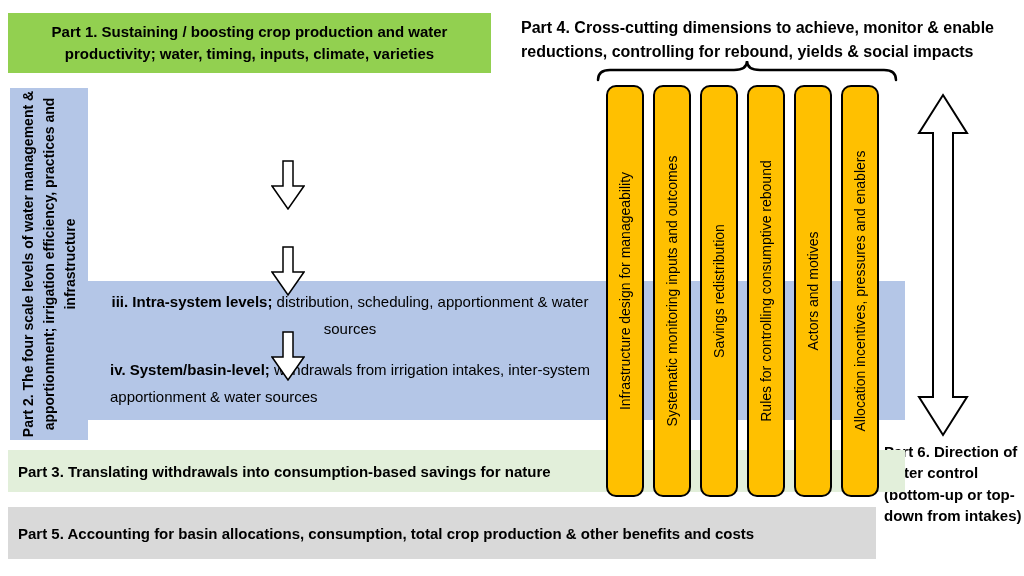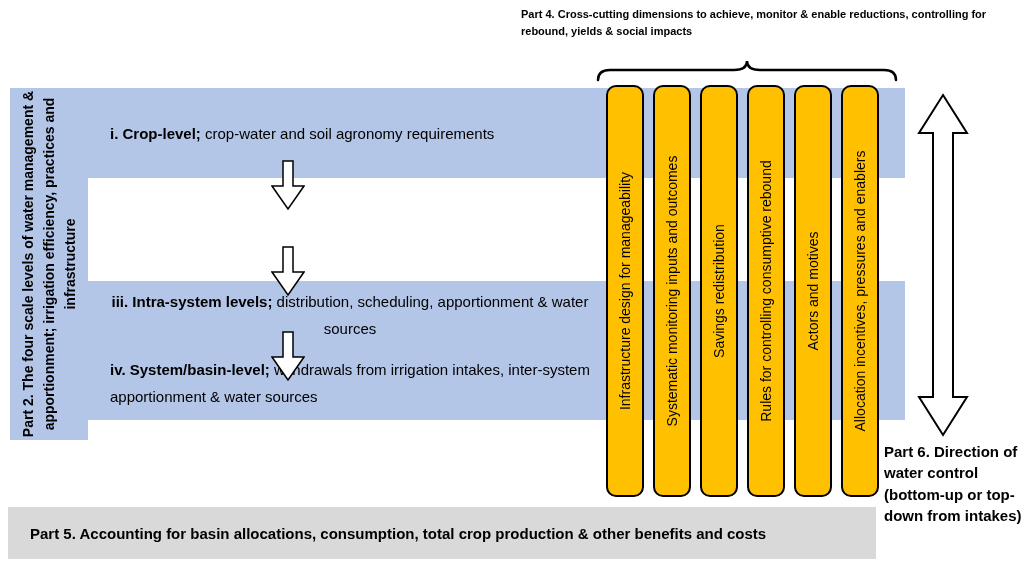--- a/index.html
+++ b/index.html
@@ -5,21 +5,21 @@
   * { margin:0; padding:0; box-sizing:border-box; }
   html,body { background:#fff; }
   body { font-family:"Liberation Sans", sans-serif; color:#000; }
   .canvas { position:relative; width:1024px; height:576px; background:#fff; overflow:hidden; }
   .abs { position:absolute; }
   .bold { font-weight:bold; }
 
   .part1 { left:8px; top:13px; width:483px; height:60px; background:var(--part1-bg,#92D050);
            display:flex; align-items:center; justify-content:center; text-align:center;
            font-weight:bold; font-size:15px; line-height:1.45; padding:0 14px; }
-  .part4 { left:521px; top:6px; width:500px; font-weight:bold; font-size:11px; line-height:1.5; }
+  .part4 { left:521px; top:16px; width:500px; font-weight:bold; font-size:16px; line-height:1.5; }
   .brace { left:596px; top:58px; width:302px; height:24px; }
 
   .strip { left:10px; top:88px; width:78px; height:352px; background:var(--band-bg,#B4C6E7); z-index:1; }
   .part2-label { position:absolute; left:0; top:0; width:352px; height:78px;
                  transform-origin:top left; transform:rotate(-90deg) translateX(-352px);
                  display:flex; align-items:center; justify-content:center; text-align:center;
                  font-weight:bold; font-size:14px; line-height:1.5; }
 
   .band { left:88px; width:817px; background:var(--band-bg,#B4C6E7); z-index:1;
           display:flex; flex-direction:column; justify-content:center;
@@ -36,42 +36,42 @@
   .pillar-label { position:absolute; left:0; top:0; width:408px; height:34px;
                   transform-origin:top left; transform:rotate(-90deg) translateX(-408px);
                   display:flex; align-items:center; justify-content:center;
                   font-size:14px; white-space:nowrap; }
 
   .dbl-arrow { left:917px; top:93px; width:52px; height:344px; z-index:2; }
 
   .part3 { left:8px; top:450px; width:897px; height:42px; background:var(--part3-bg,#E2EFDA);
            display:flex; align-items:center; padding-left:10px; font-weight:bold; font-size:15px; z-index:1; }
   .part5 { left:8px; top:507px; width:868px; height:52px; background:var(--part5-bg,#D9D9D9);
-           display:flex; align-items:center; padding-left:22px; font-weight:bold; font-size:15px; z-index:1; }
+           display:flex; align-items:center; padding-left:10px; font-weight:bold; font-size:15px; z-index:1; }
   .part6 { left:884px; top:441px; width:140px; font-weight:bold; font-size:15px; line-height:1.42; }
 </style>
 </head>
 <body>
 
 <div class="canvas">
 
+  <div class="abs part1">
+    <span>Part 1. Sustaining / boosting crop production and water productivity; water, timing, inputs, climate, varieties</span>
+  </div>
 
   <div class="abs part4">Part 4. Cross-cutting dimensions to achieve, monitor &amp; enable reductions, controlling for rebound, yields &amp; social impacts</div>
 
   <svg class="abs brace" viewBox="0 0 302 24">
     <path d="M2,22 Q2,12 14,12 L138,12 Q151,12 151,3 Q151,12 164,12 L288,12 Q300,12 300,22" fill="none" stroke="#000" stroke-width="2.5" stroke-linecap="round"></path>
   </svg>
 
   <div class="abs strip">
     <div class="part2-label">Part 2. The four scale levels of water management &amp; apportionment; irrigation efficiency, practices and infrastructure</div>
   </div>
 
-  <div class="abs band band-1">
-    <div><span class="bold">i. Crop-level;</span><span> crop-water and soil agronomy requirements</span></div>
-  </div>
   <div class="abs band band-3">
     <div><span class="bold">iii. Intra-system levels;</span><span> distribution, scheduling, apportionment &amp; water sources</span></div>
   </div>
   <div class="abs band band-4">
     <div><span class="bold">iv. System/basin-level;</span><span> withdrawals from irrigation intakes, inter-system apportionment &amp; water sources</span></div>
   </div>
 
   <svg class="abs arrow-down" style="top:160px" viewBox="0 0 34 50">
     <polygon points="12,1 22,1 22,26 33,26 17,49 1,26 12,26" fill="#fff" stroke="#000" stroke-width="1.5"></polygon>
   </svg>
@@ -98,20 +98,23 @@
     <div class="pillar-label">Actors and motives</div>
   </div>
   <div class="abs pillar" style="left:841px">
     <div class="pillar-label">Allocation incentives, pressures and enablers</div>
   </div>
 
   <svg class="abs dbl-arrow" viewBox="0 0 52 344">
     <polygon points="26,2 50,40 36,40 36,304 50,304 26,342 2,304 16,304 16,40 2,40" fill="#fff" stroke="#000" stroke-width="2"></polygon>
   </svg>
 
+  <div class="abs part3">
+    <span>Part 3. Translating withdrawals into consumption-based savings for nature</span>
+  </div>
 
   <div class="abs part5">
     <span>Part 5. Accounting for basin allocations, consumption, total crop production &amp; other benefits and costs</span>
   </div>
 
   <div class="abs part6">Part 6. Direction of water control (bottom-up or top-down from intakes)</div>
 
 </div>
 
 </body></html>

